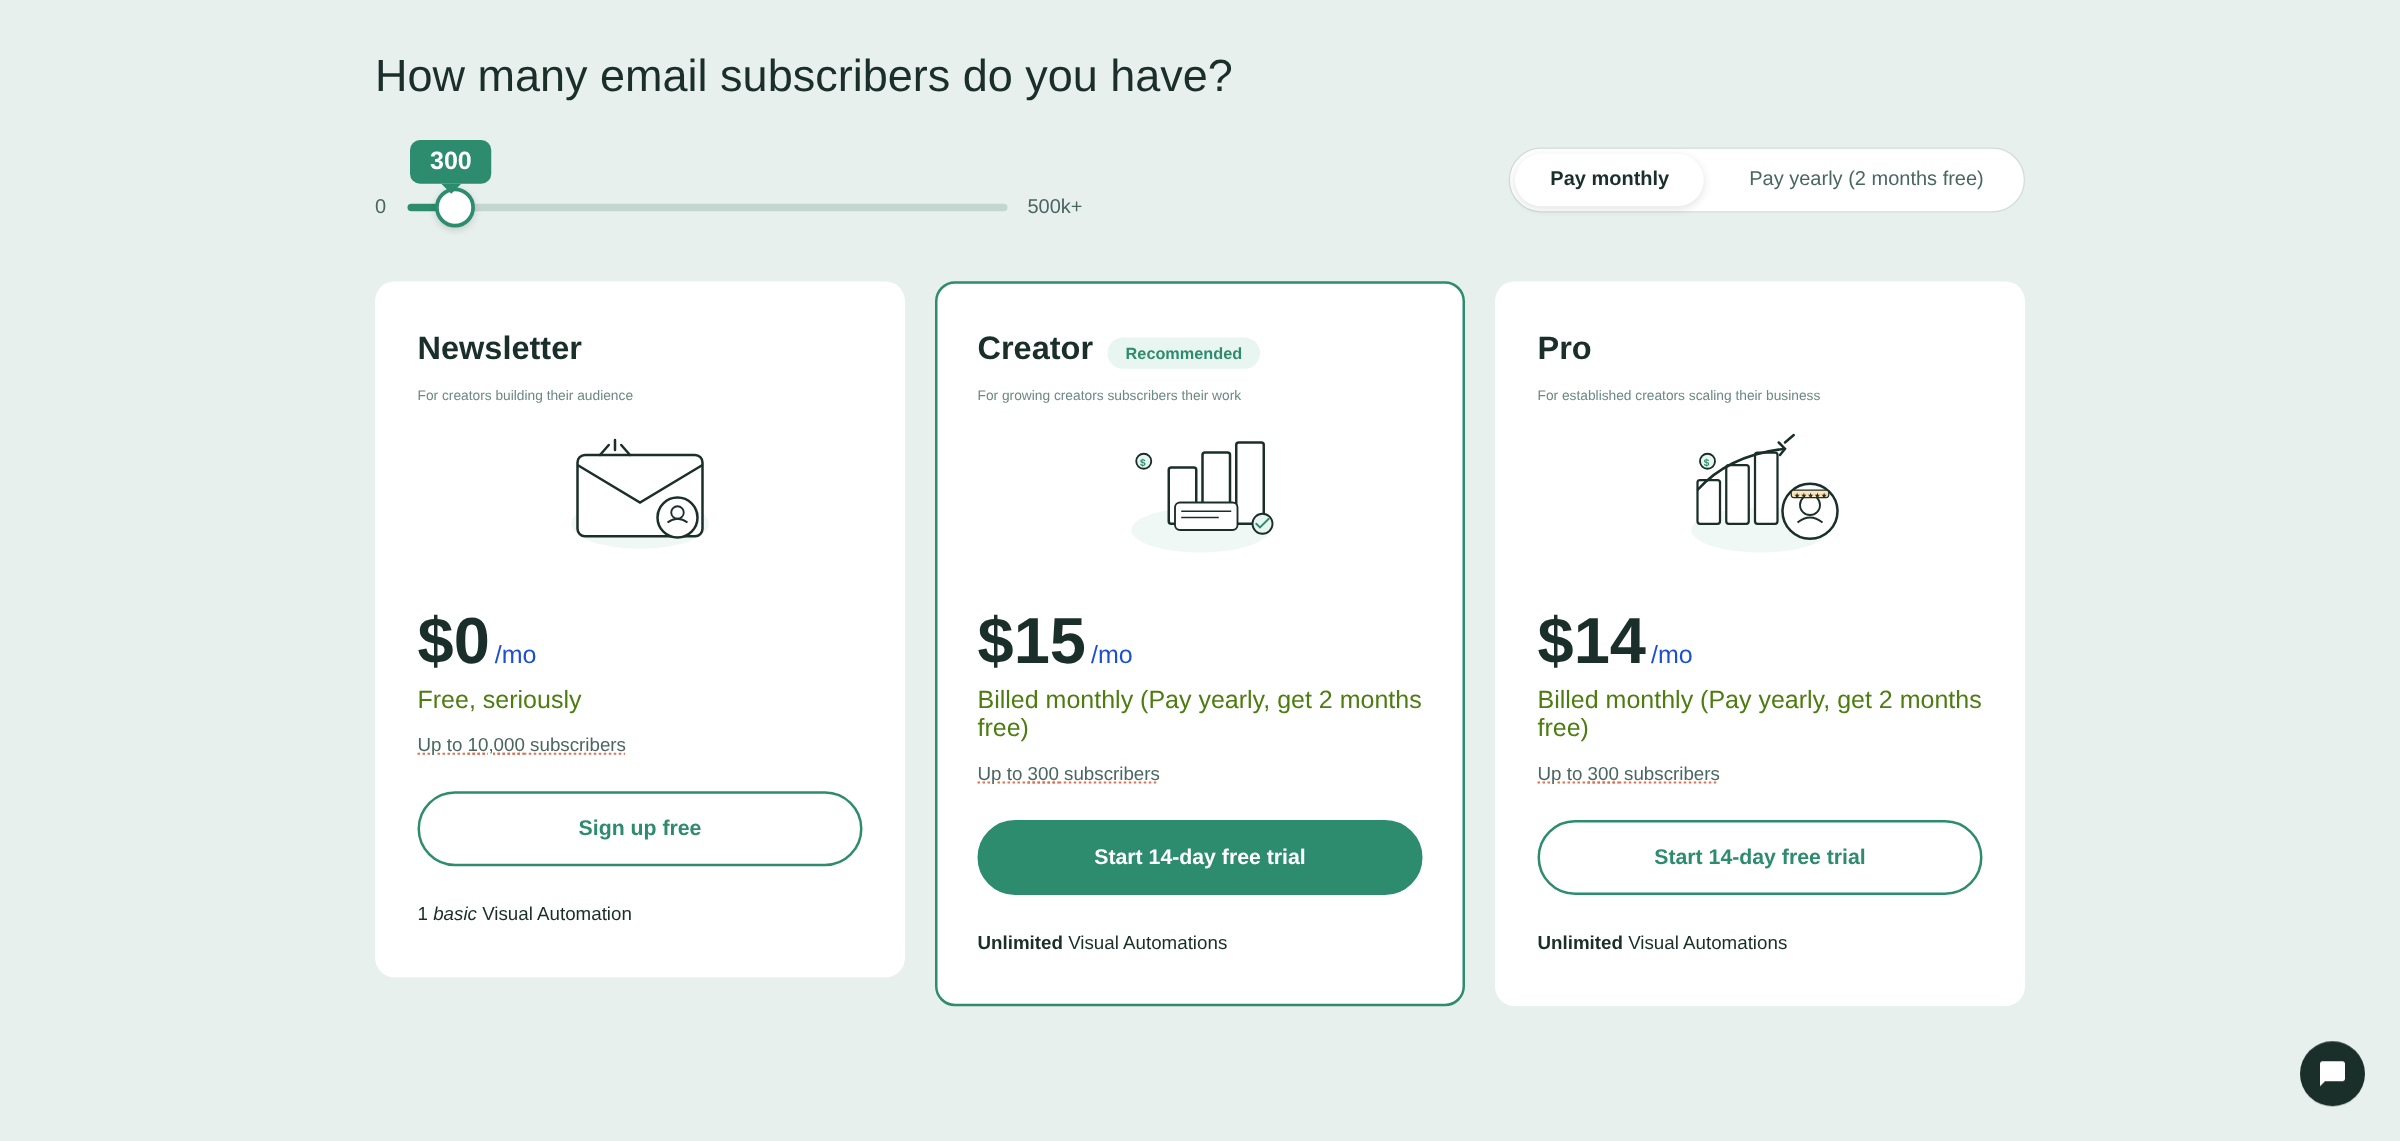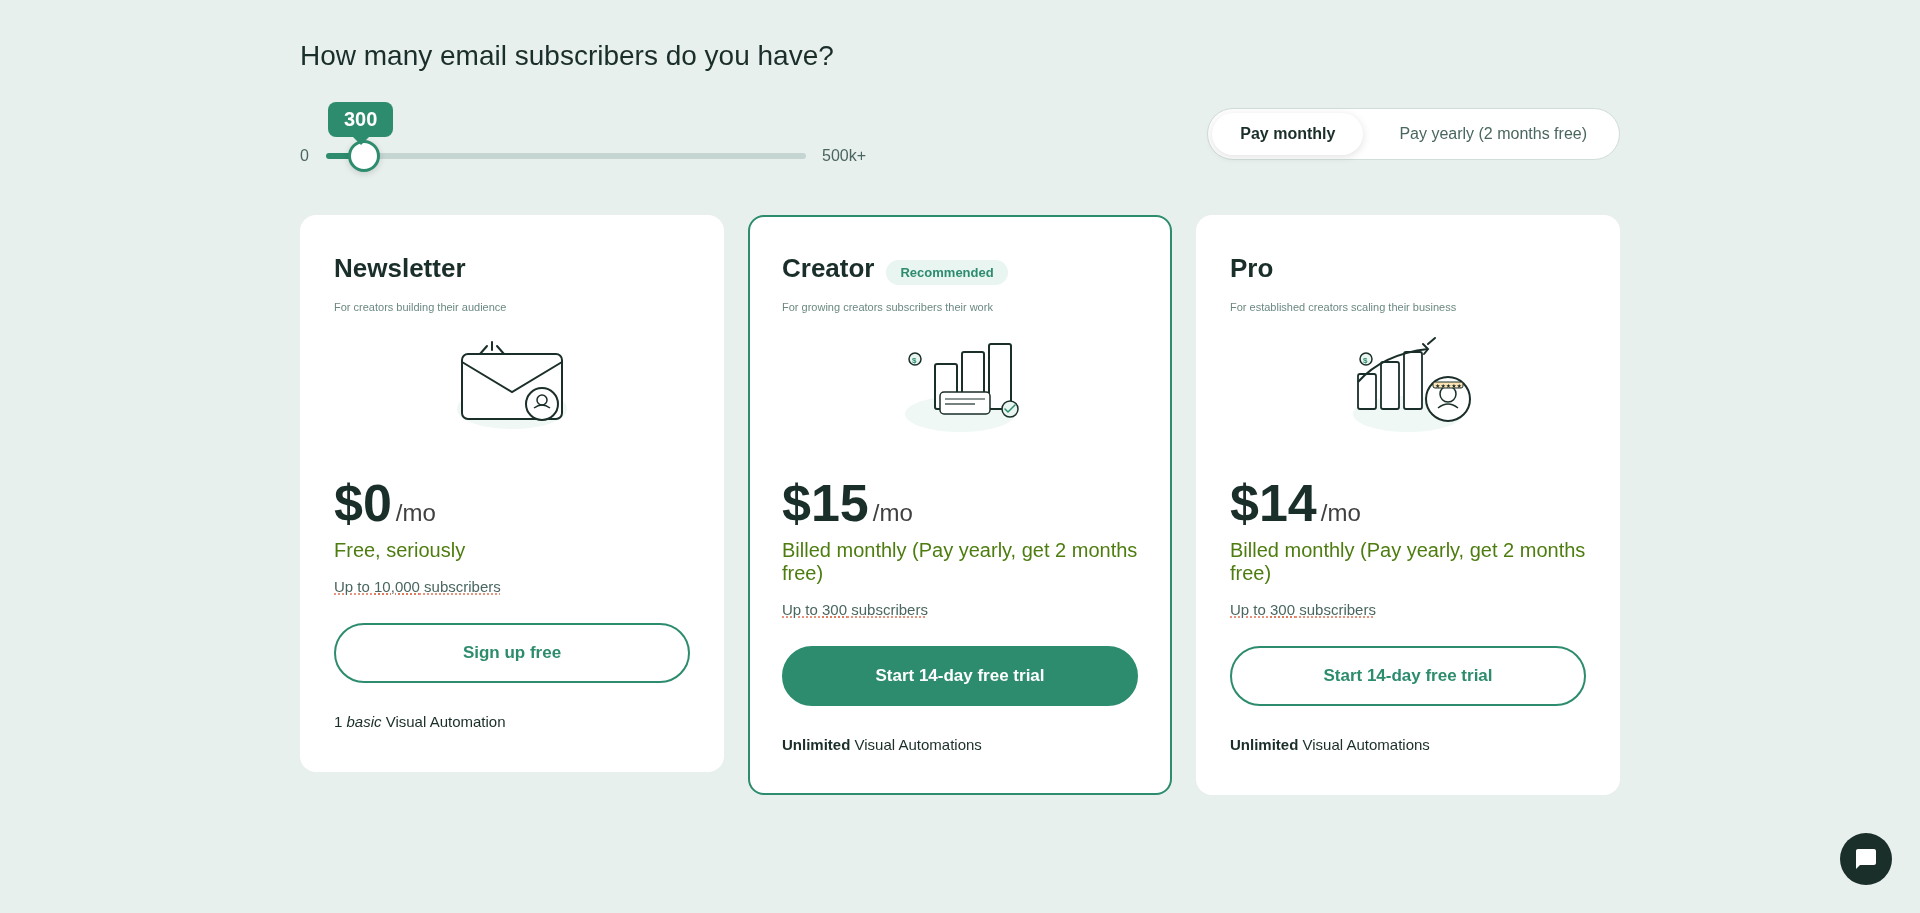--- a/index.html
+++ b/index.html
@@ -11,21 +11,21 @@
       overflow-x: hidden;
     }
 
     .page-wrapper {
       max-width: 1440px;
       margin: 0 auto;
       padding: 40px 60px;
     }
 
     .question-heading {
-      font-size: 28px;
+      font-size: 36px;
       font-weight: 500;
       color: #1a2e2a;
       margin-bottom: 30px;
     }
 
     .slider-billing-row {
       display: flex;
       align-items: center;
       justify-content: space-between;
       margin-bottom: 50px;
@@ -195,23 +195,23 @@
       margin-bottom: 6px;
     }
 
     .price-amount {
       font-size: 52px;
       font-weight: 800;
       color: #1a2e2a;
     }
 
     .price-period {
-      font-size: 24px;
+      font-size: 20px;
       font-weight: 500;
-      color: #404040;
+      color: #1d4ed8;
       margin-left: 2px;
     }
 
     .price-note {
       font-size: 20px;
       color: #4d7c0f;
       margin-bottom: 16px;
       min-height: 20px;
     }
 

